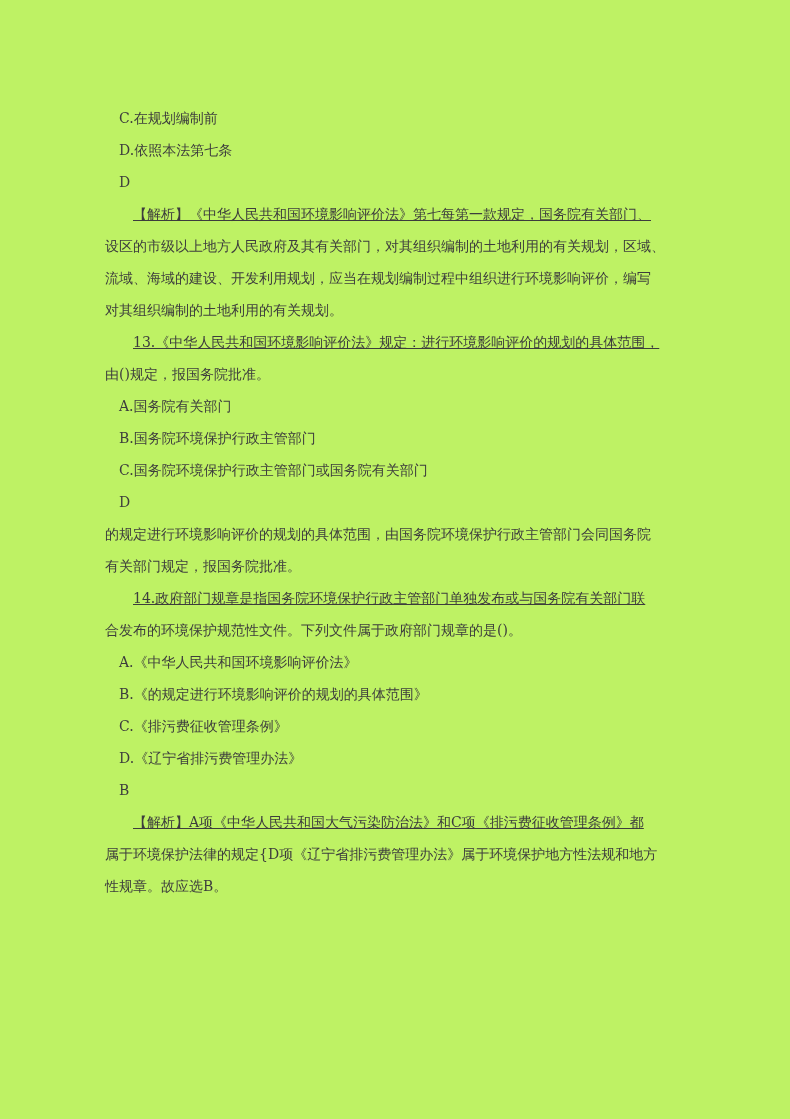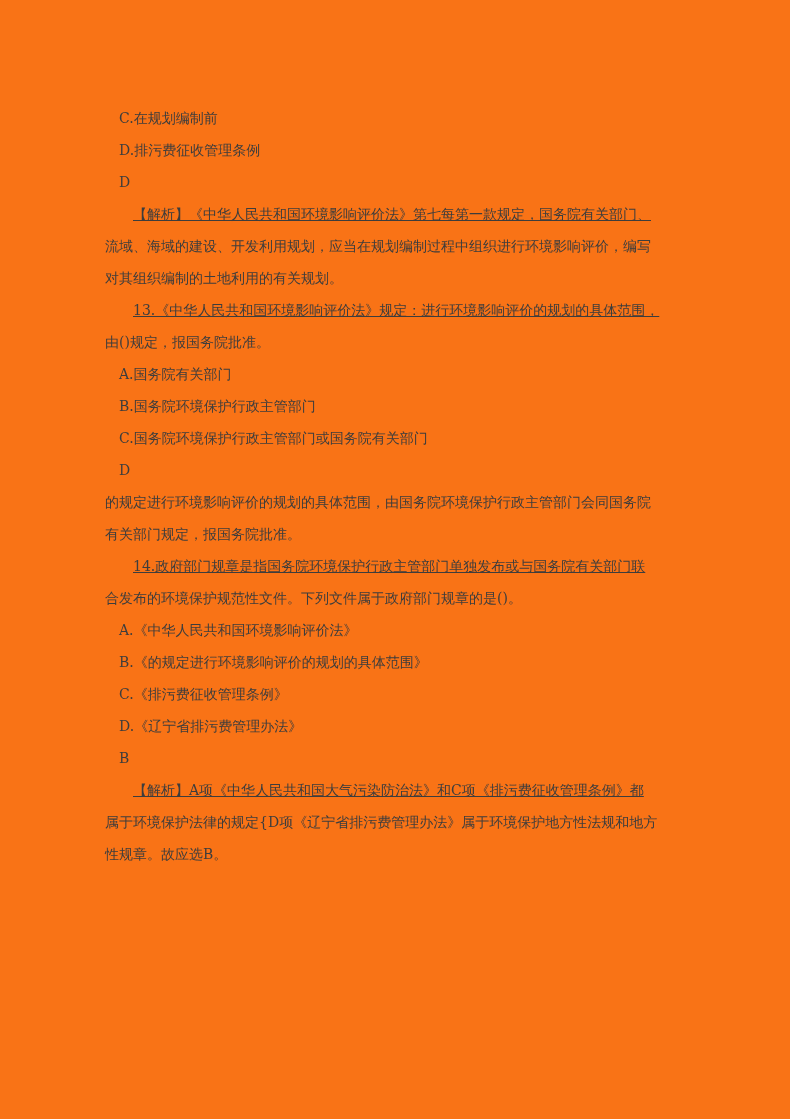--- a/index.html
+++ b/index.html
@@ -11,21 +11,21 @@
     width: 790px;
     height: 1119px;
     overflow: hidden;
     font-family: "DejaVu Serif", "Liberation Serif", serif;
   }
   .page {
     box-sizing: border-box;
     width: 790px;
     height: 1119px;
     padding: 102px 105px 0 105px;
-    background: #f97316;
+    background: #bef264;
   }
   .line {
     margin: 0;
     padding: 0;
     font-size: 14px;
     line-height: 32px;
     color: #3d3d3d;
     white-space: nowrap;
   }
   
@@ -34,23 +34,24 @@
   .opt { text-indent: 14px; }
   
   .cont { text-indent: 0; }
 </style>
 </head>
 <body>
 
 <div class="page">
 
   <p class="line opt">C.在规划编制前</p>
-  <p class="line opt">D.排污费征收管理条例</p>
+  <p class="line opt">D.依照本法第七条</p>
   <p class="line opt">D</p>
   <p class="line indent">【解析】《中华人民共和国环境影响评价法》第七每第一款规定，国务院有关部门、</p>
+  <p class="line cont">设区的市级以上地方人民政府及其有关部门，对其组织编制的土地利用的有关规划，区域、</p>
   <p class="line cont">流域、海域的建设、开发利用规划，应当在规划编制过程中组织进行环境影响评价，编写</p>
   <p class="line cont">对其组织编制的土地利用的有关规划。</p>
 
   <p class="line indent">13.《中华人民共和国环境影响评价法》规定：进行环境影响评价的规划的具体范围，</p>
   <p class="line cont">由()规定，报国务院批准。</p>
   <p class="line opt">A.国务院有关部门</p>
   <p class="line opt">B.国务院环境保护行政主管部门</p>
   <p class="line opt">C.国务院环境保护行政主管部门或国务院有关部门</p>
   <p class="line opt">D</p>
   <p class="line cont">的规定进行环境影响评价的规划的具体范围，由国务院环境保护行政主管部门会同国务院</p>

